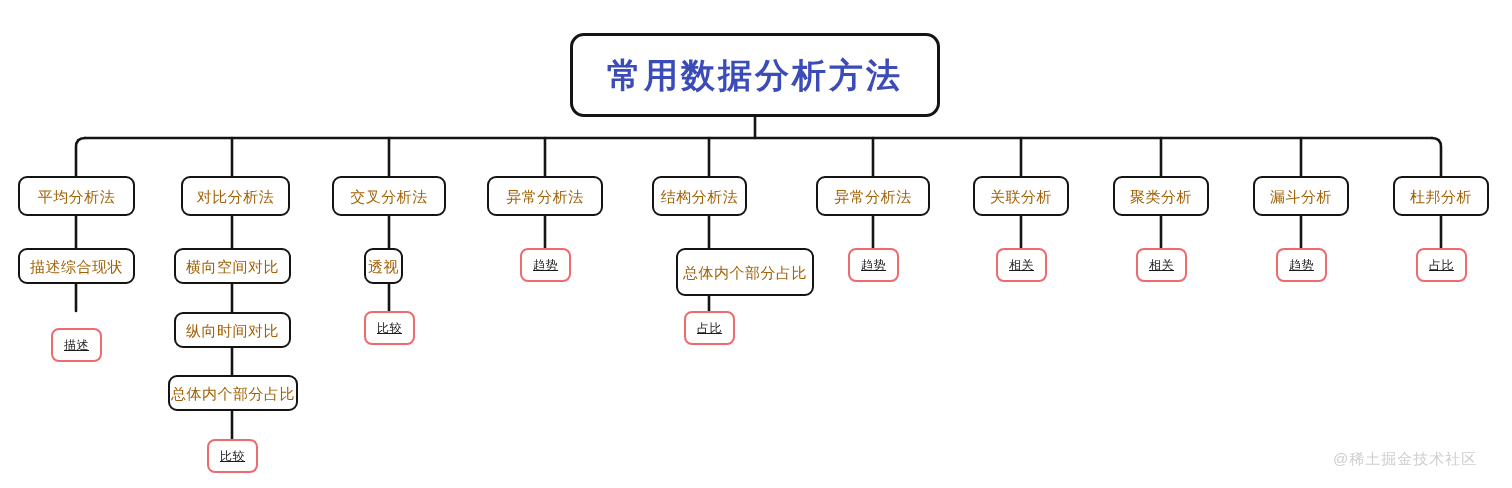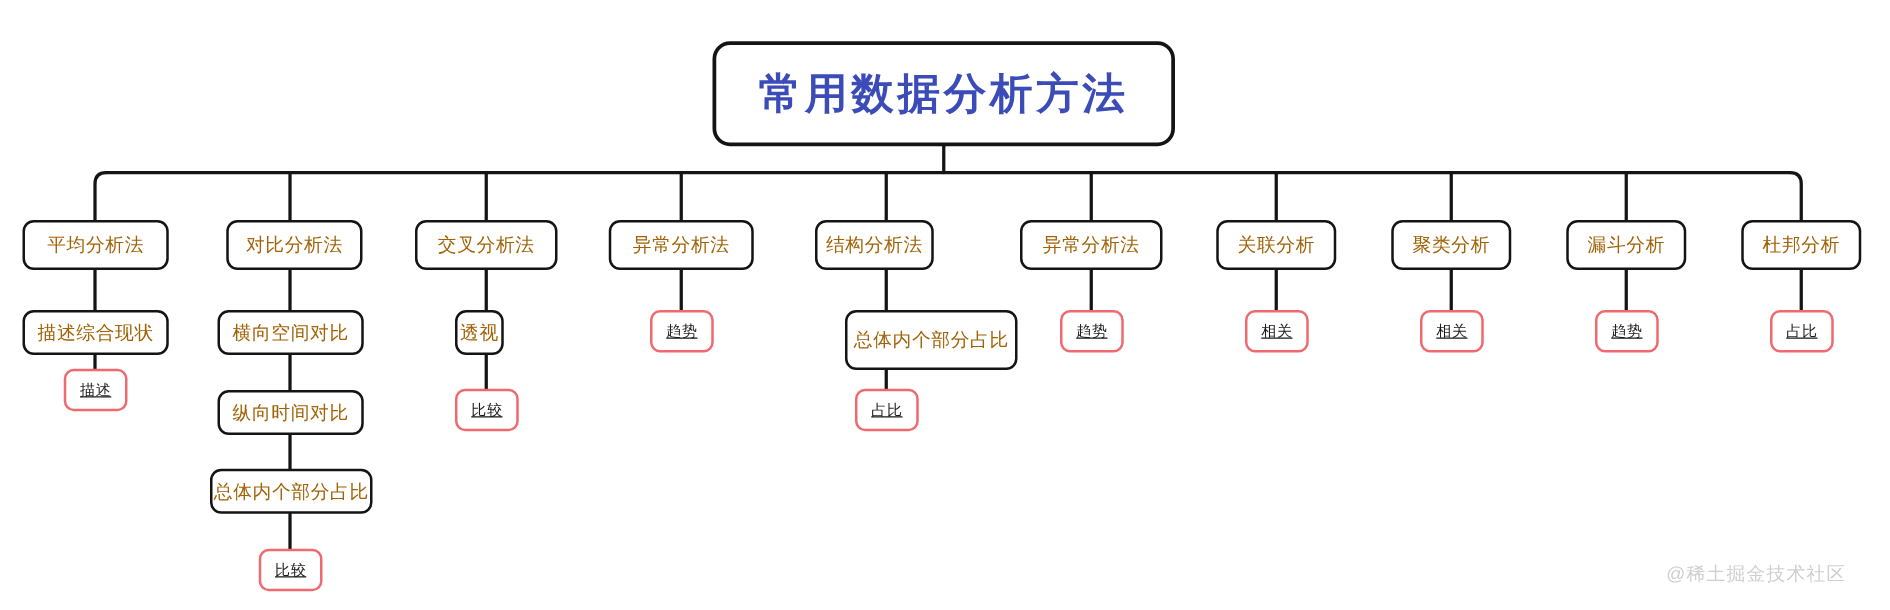--- a/index.html
+++ b/index.html
@@ -97,21 +97,21 @@
       <path d="M 1161 216 L 1161 248" fill="none" stroke="#141414" stroke-width="2.6" stroke-linecap="round"></path>
       <path d="M 1301 138 L 1301 176" fill="none" stroke="#141414" stroke-width="2.6" stroke-linecap="round"></path>
       <path d="M 1301 216 L 1301 248" fill="none" stroke="#141414" stroke-width="2.6" stroke-linecap="round"></path>
       <path d="M 1432 138 Q 1441 138 1441 147 L 1441 176" fill="none" stroke="#141414" stroke-width="2.6" stroke-linecap="round"></path>
       <path d="M 1441 216 L 1441 248" fill="none" stroke="#141414" stroke-width="2.6" stroke-linecap="round"></path>
     </svg>
   <div id="nodes-layer">
       <div class="node root" style="left: 570px; top: 33px; width: 370px; height: 84px;">常用数据分析方法</div>
       <div class="node" style="left: 18px; top: 176px; width: 117px; height: 40px;">平均分析法</div>
       <div class="node" style="left: 18px; top: 248px; width: 117px; height: 36px;">描述综合现状</div>
-      <div class="node tag" style="left: 51px; top: 295px; width: 51px; height: 34px;">描述</div>
+      <div class="node tag" style="left: 51px; top: 328px; width: 51px; height: 34px;">描述</div>
       <div class="node" style="left: 181px; top: 176px; width: 109px; height: 40px;">对比分析法</div>
       <div class="node" style="left: 174px; top: 248px; width: 117px; height: 36px;">横向空间对比</div>
       <div class="node" style="left: 174px; top: 312px; width: 117px; height: 36px;">纵向时间对比</div>
       <div class="node" style="left: 168px; top: 375px; width: 130px; height: 36px;">总体内个部分占比</div>
       <div class="node tag" style="left: 207px; top: 439px; width: 51px; height: 34px;">比较</div>
       <div class="node" style="left: 332px; top: 176px; width: 114px; height: 40px;">交叉分析法</div>
       <div class="node" style="left: 364px; top: 248px; width: 39px; height: 36px;">透视</div>
       <div class="node tag" style="left: 364px; top: 311px; width: 51px; height: 34px;">比较</div>
       <div class="node" style="left: 487px; top: 176px; width: 116px; height: 40px;">异常分析法</div>
       <div class="node tag" style="left: 520px; top: 248px; width: 51px; height: 34px;">趋势</div>

